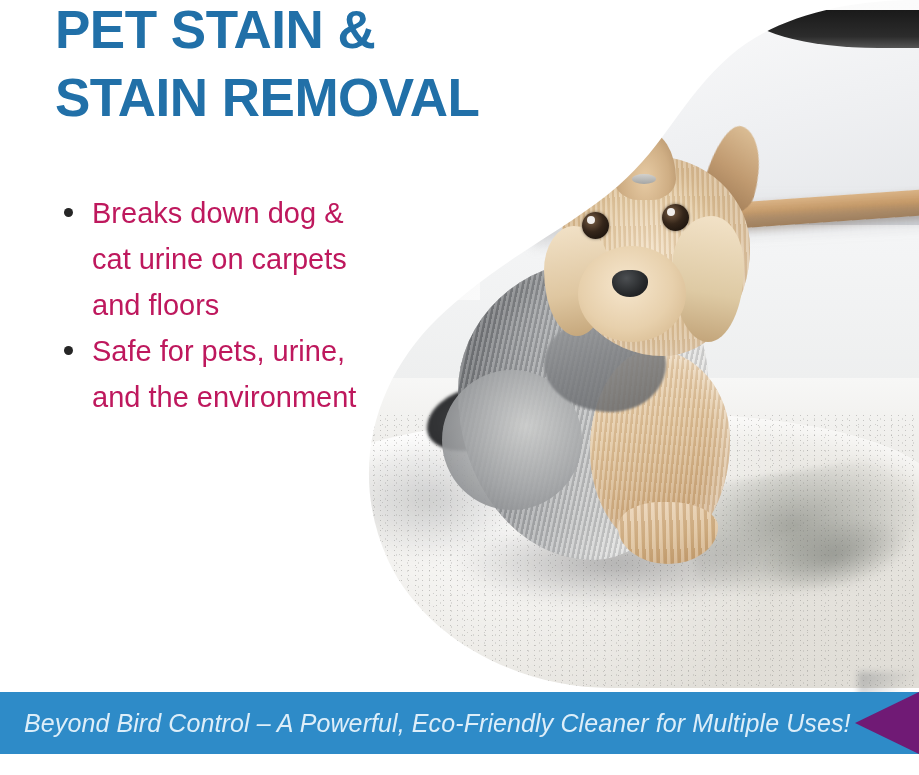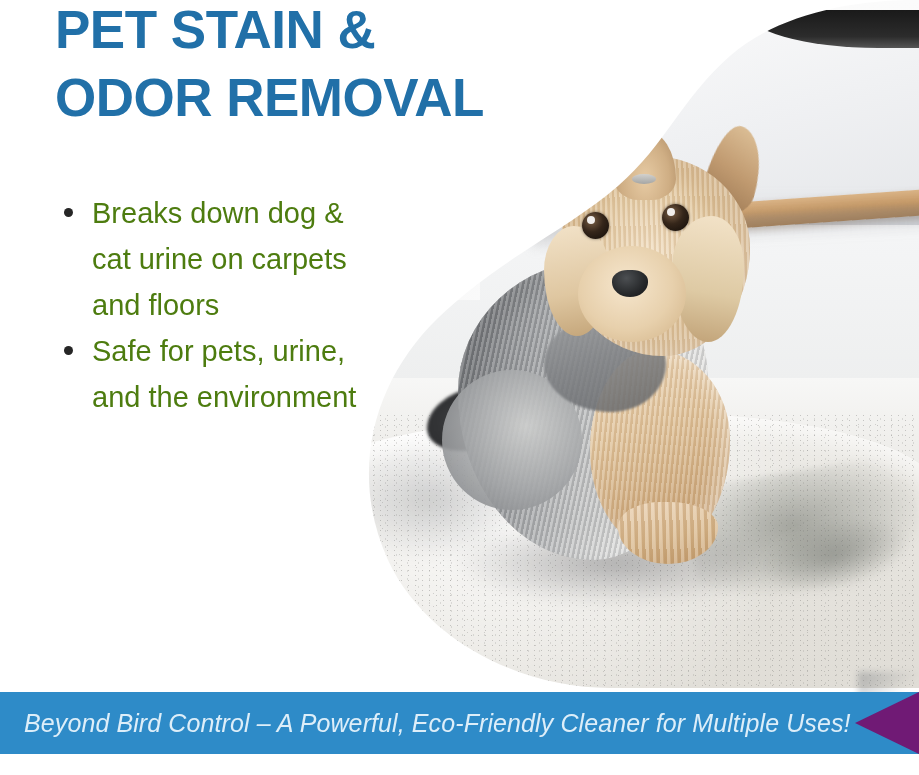--- a/index.html
+++ b/index.html
@@ -47,21 +47,21 @@
     margin: 0;
     padding: 0;
     list-style: none;
   }
   .benefit-item {
     position: relative;
     padding-left: 36px;
     margin: 0 0 0 0;
     font-size: 29px;
     line-height: 46px;
-    color: #4d7c0f;
+    color: #be185d;
     font-family: "Liberation Sans", sans-serif;
   }
   .benefit-bullet {
     position: absolute;
     left: 8px;
     top: 18px;
     width: 9px;
     height: 9px;
     border-radius: 50%;
     background: #262626;
@@ -470,21 +470,21 @@
         <div class="dog-eye-r"></div>
         <div class="eye-glint-r"></div>
         <div class="dog-nose"></div>
       </div>
 
     </div>
   </div>
 
   <div id="headline">
     <div class="headline-line">PET STAIN &amp;</div>
-    <div class="headline-line">ODOR REMOVAL</div>
+    <div class="headline-line">STAIN REMOVAL</div>
   </div>
 
   <ul id="benefits">
     <li class="benefit-item">
       <span class="benefit-bullet"></span>
       <span>Breaks down dog &amp; cat urine on carpets and floors</span>
     </li>
     <li class="benefit-item">
       <span class="benefit-bullet"></span>
       <span>Safe for pets, urine, and the environment</span>

